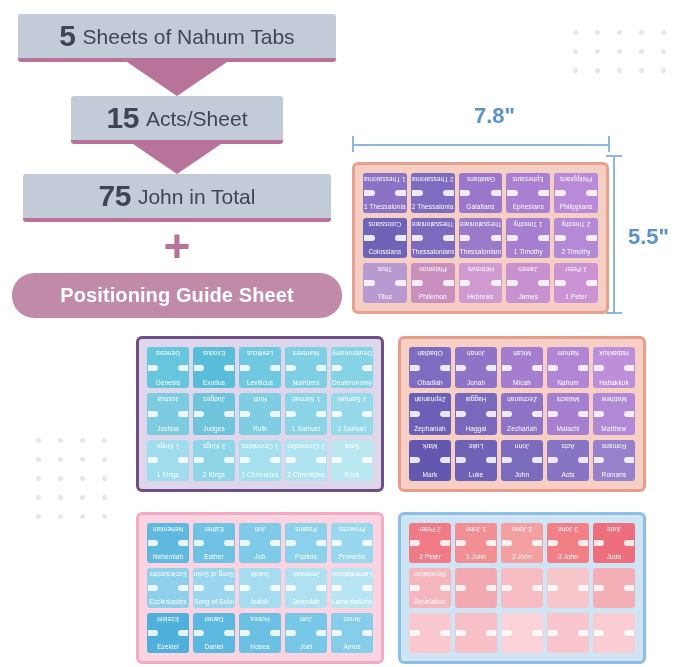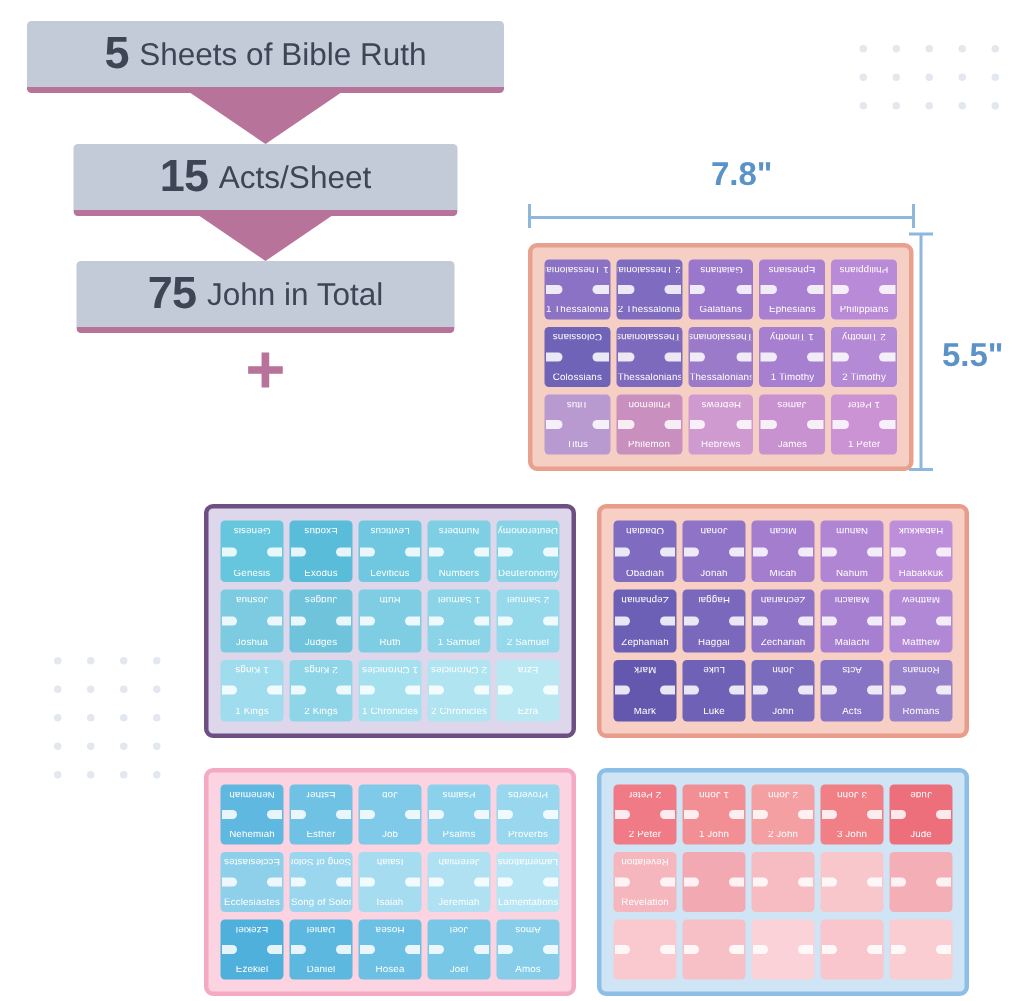--- a/index.html
+++ b/index.html
@@ -38,22 +38,22 @@
     font-size: 30px;
     margin-right: 7px;
     letter-spacing: -0.5px;
   }
   .banner .txt { font-size: 21px; }
 
   .banner-grey { background: #c3cbd8; }
   .banner-underline { border-bottom: 4px solid #b8739a; }
 
   #b1 { width: 318px; margin: 0 auto; }
-  #b2 { width: 256px; margin: 0 auto; text-align: center; }
-  #b3 { width: 252px; margin: 0 auto; }
+  #b2 { width: 212px; margin: 0 auto; text-align: center; }
+  #b3 { width: 308px; margin: 0 auto; }
 
   .arrow-wrap { display: flex; justify-content: center; }
   .arrow {
     width: 0; height: 0;
     border-left: 50px solid transparent;
     border-right: 50px solid transparent;
     border-top: 34px solid #b8739a;
   }
   .arrow.small {
     border-left-width: 44px;
@@ -208,37 +208,38 @@
     <span class="dot"></span>
   <span class="dot"></span>
     <span class="dot"></span>
     <span class="dot"></span>
     <span class="dot"></span>
 </div>
 
 <div id="infographic">
   <div class="banner banner-grey banner-underline" id="b1">
     <span class="num">5</span>
-    <span class="txt">Sheets of Bible Ruth</span>
+    <span class="txt">Sheets of Nahum Tabs</span>
   </div>
   <div class="arrow-wrap">
       <div class="arrow"></div>
     </div>
   <div class="banner banner-grey banner-underline" id="b2">
     <span class="num">15</span>
     <span class="txt">Acts/Sheet</span>
   </div>
   <div class="arrow-wrap">
       <div class="arrow small"></div>
     </div>
   <div class="banner banner-grey banner-underline" id="b3">
     <span class="num">75</span>
     <span class="txt">John in Total</span>
   </div>
   <div id="plus">+</div>
+  <div id="b4">Positioning Guide Sheet</div>
 </div>
 
 <div class="dim-label" id="dim-w">7.8"</div>
 <div class="dim-label" id="dim-h">5.5"</div>
 <div class="dim-line" id="dim-w-line"></div>
 <div class="dim-line" id="dim-h-line"></div>
 <div class="dim-cap" id="dim-w-c1"></div>
 <div class="dim-cap" id="dim-w-c2"></div>
 <div class="dim-cap" id="dim-h-c1"></div>
 <div class="dim-cap" id="dim-h-c2"></div>

